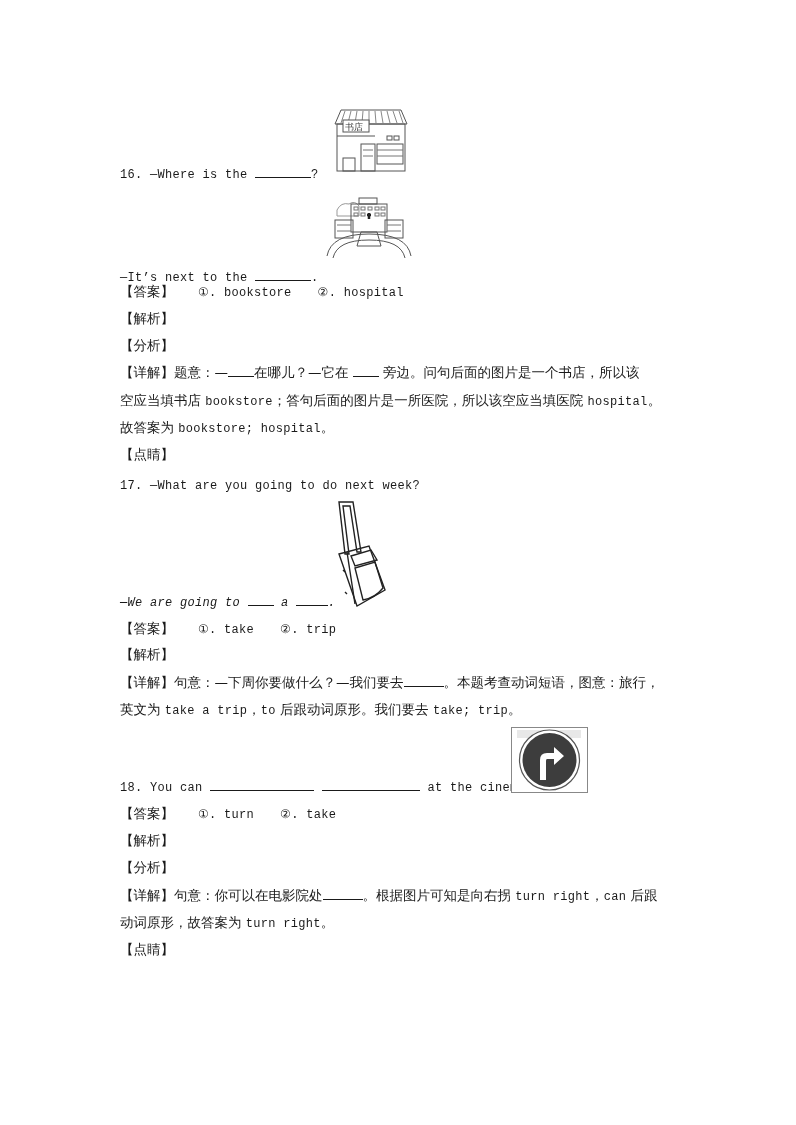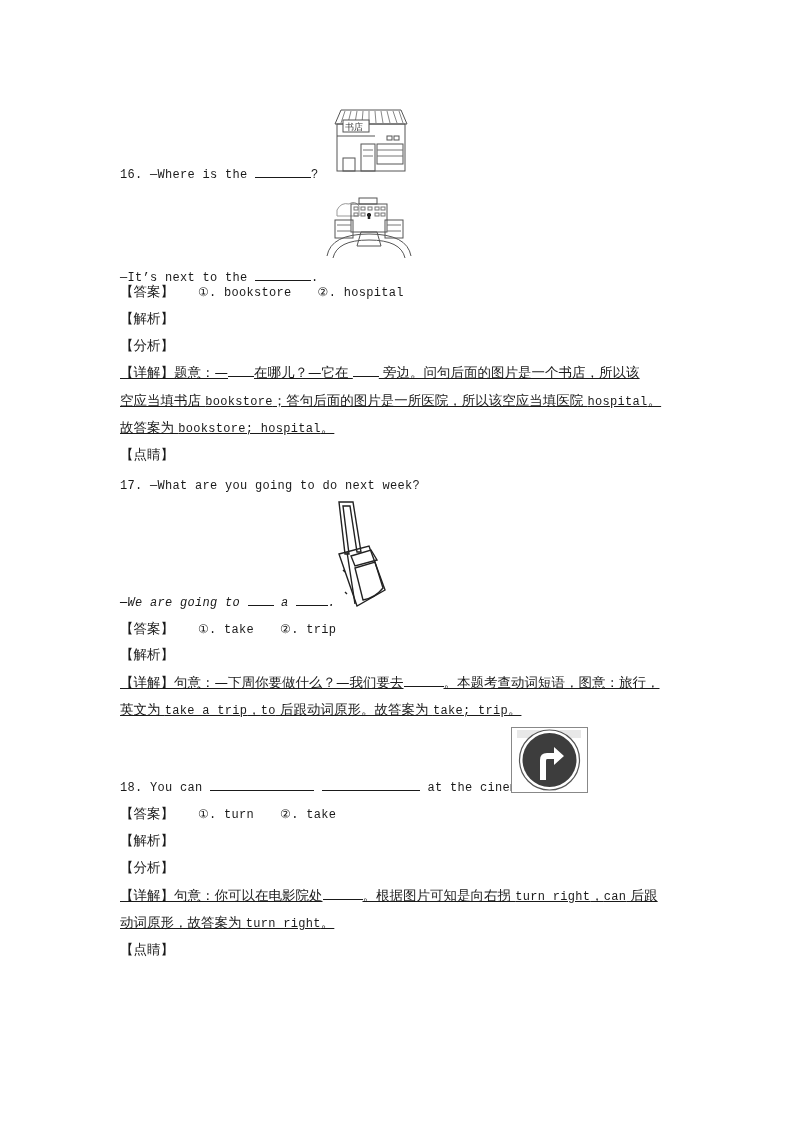--- a/index.html
+++ b/index.html
@@ -1,20 +1,20 @@
 <!DOCTYPE html>
 <html><head>
 <meta charset="utf-8">
 <style>
   html, body { margin: 0; padding: 0; background: #ffffff; }
   body { width: 796px; height: 1125px; position: relative; overflow: hidden;
          font-family: "DejaVu Sans", "Liberation Sans", sans-serif; color: #1a1a1a; }
   .line { position: absolute; left: 120px; white-space: nowrap; font-size: 13.3px; line-height: 18px; }
   .mono { font-family: "Liberation Mono", "DejaVu Sans Mono", monospace; font-size: 12px; letter-spacing: 0.3px; }
-  .cjk { font-family: "DejaVu Sans", sans-serif; font-size: 13.5px; text-decoration: underline; }
+  .cjk { font-family: "DejaVu Sans", sans-serif; font-size: 13.5px; }
   .tag { font-weight: normal; font-size: 13.5px; }
   .blank { display: inline-block; border-bottom: 1px solid #1a1a1a; height: 11px; vertical-align: baseline; }
   .gap { display: inline-block; }
   .pic { position: absolute; }
 </style>
 </head>
 <body>
 
 <div class="pic" style="left:331px; top:108px; width:78px; height:64px;">
   <svg width="78" height="64" viewBox="0 0 78 64" fill="none" stroke="#555" stroke-width="1">
@@ -119,21 +119,21 @@
 </div>
 
 <div class="line" style="top:619px;">
   <span class="tag">【答案】</span><span class="gap" style="width:24px;"></span><span class="mono">①. take</span><span class="gap" style="width:26px;"></span><span class="mono">②. trip</span>
 </div>
 <div class="line tag" style="top:645px;">【解析】</div>
 <div class="line cjk" style="top:673px;">
   <span>【详解】</span><span>句意：—下周你要做什么？—我们要去</span><span class="blank" style="width:40px;"></span><span>。本题考查动词短语，图意：旅行，</span>
 </div>
 <div class="line cjk" style="top:700px;">
-  <span>英文为 </span><span class="mono">take a trip</span><span>，</span><span class="mono">to</span><span> 后跟动词原形。故答案为 </span><span class="mono">take; trip</span><span>。</span>
+  <span>英文为 </span><span class="mono">take a trip</span><span>，</span><span class="mono">to</span><span> 后跟动词原形。我们要去 </span><span class="mono">take; trip</span><span>。</span>
 </div>
 
 <div class="line mono" style="top:779px;">
   <span>18. You can </span><span class="blank" style="width:104px;"></span><span class="gap" style="width:8px;"></span><span class="blank" style="width:98px;"></span><span> at the cinema.</span>
 </div>
 <div class="pic" style="left:511px; top:727px; width:77px; height:66px; border:1px solid #888; box-sizing:border-box; background:#fff;">
   <svg width="75" height="64" viewBox="0 0 75 64">
     <rect x="5" y="2" width="64" height="8" fill="#e8e8e8"></rect>
     <circle cx="37.5" cy="32" r="30" fill="#fff" stroke="#555" stroke-width="1.2"></circle>
     <circle cx="37.5" cy="32" r="27" fill="#3d3d3d"></circle>

